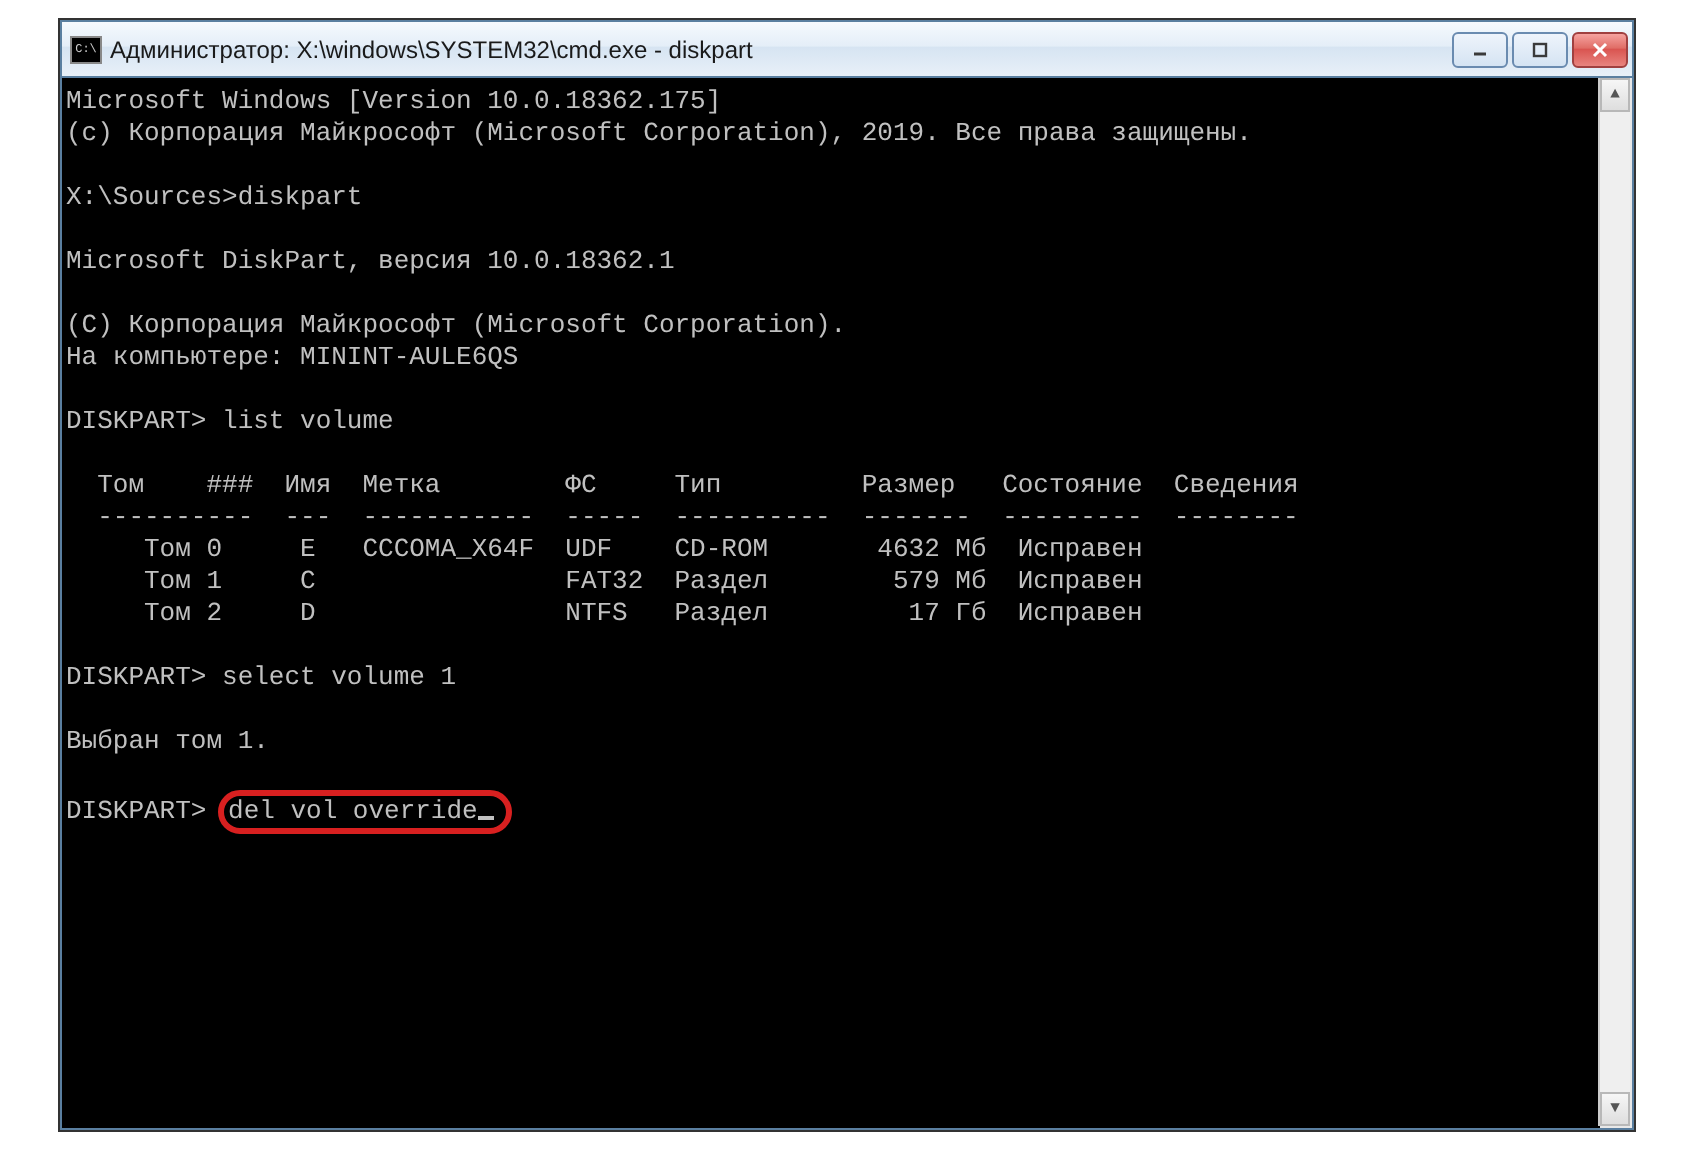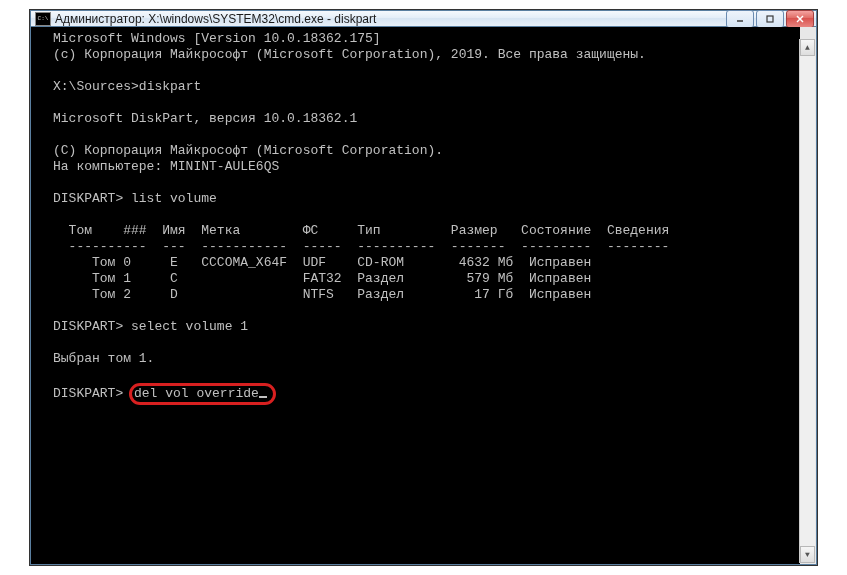--- a/index.html
+++ b/index.html
@@ -16,21 +16,21 @@
     top: 10px;
     width: 787px;
     height: 555px;
     border: 1px solid #5a7fa0;
     background: #000;
     display: flex;
     flex-direction: column;
     box-shadow: 0 0 0 1px #333;
   }
   .titlebar {
-    height: 16px;
+    height: 28px;
     background: linear-gradient(to bottom, #f5f9fd 0%, #e4eef8 45%, #d6e4f2 46%, #e8f0f8 100%);
     border-bottom: 1px solid #5a7fa0;
     display: flex;
     align-items: center;
     padding: 0 2px 0 4px;
   }
   .title-icon {
     width: 16px;
     height: 14px;
     background: #000;
@@ -75,21 +75,21 @@
     background: linear-gradient(to bottom, #f5a3a0, #e06c65 45%, #d9534f 46%, #e8847f);
     border-color: #a04040;
     color: #fff;
   }
   .terminal {
     flex: 1;
     background: #000;
     color: #c0c0c0;
     font-size: 13px;
     line-height: 16px;
-    padding: 4px 22px;
+    padding: 4px 2px;
     white-space: pre;
     font-family: "Consolas", "Lucida Console", "Courier New", monospace;
     border-right: 16px solid #e8e8e8;
     overflow: hidden;
   }
   .scrollbar {
     position: absolute;
     top: 28px;
     right: 1px;
     width: 16px;

